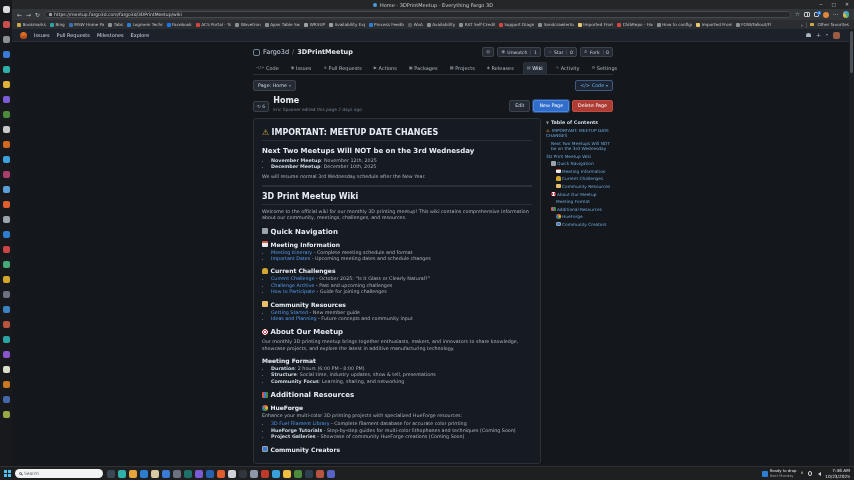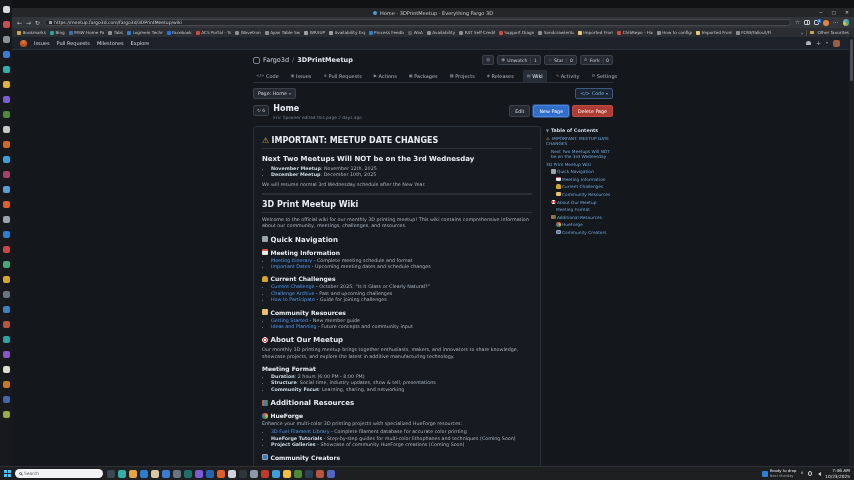--- a/index.html
+++ b/index.html
@@ -6,21 +6,21 @@
   *{box-sizing:border-box;}
   .screen{position:relative;width:854px;height:480px;background:#101214;overflow:hidden;
           font-family:"DejaVu Sans","Liberation Sans",sans-serif;}
 
   
   .dock{position:absolute;left:0;top:0;width:12px;height:466px;background:#17191c;
         display:flex;flex-direction:column;align-items:center;padding-top:2px;}
   .dock-icon{width:7px;height:7px;border-radius:2px;margin:4px 0;flex:0 0 auto;}
 
   
-  .browser{position:absolute;left:12px;top:8px;right:0;height:466px;display:flex;flex-direction:column;}
+  .browser{position:absolute;left:12px;top:0;right:0;height:466px;display:flex;flex-direction:column;}
   .titlebar{height:9px;background:#242628;position:relative;display:flex;align-items:center;justify-content:center;gap:3px;flex:0 0 auto;}
   .favicon{width:4px;height:4px;border-radius:50%;background:#4a9eda;}
   .tb-title{font-size:5px;color:#c8cacc;white-space:nowrap;}
   .win-controls{position:absolute;right:5px;top:0;height:100%;display:flex;align-items:center;gap:9px;font-size:4.8px;color:#c8cacc;}
   .toolbar{height:11px;background:#323539;display:flex;align-items:center;padding:0 5px;gap:4px;flex:0 0 auto;}
   .nav-ic{font-size:6px;color:#bdc1c6;line-height:1;}
   .addressbar{flex:1;height:7.5px;background:#26282b;border:1px solid #47494c;border-radius:4px;
               display:flex;align-items:center;padding:0 4px;gap:2px;min-width:0;}
   .lock{width:3px;height:3.5px;background:#9aa0a6;border-radius:0.5px;flex:0 0 auto;}
   .url{font-size:4.5px;color:#cfd2d6;white-space:nowrap;overflow:hidden;}
@@ -72,21 +72,21 @@
   .rtab-ic{font-size:4.2px;color:#8b949e;line-height:1;}
   .rtab.active{background:#262d37;border:1px solid #2a3139;border-bottom:none;border-radius:2px 2px 0 0;color:#e6edf3;}
   .rtab-settings{margin-left:auto;}
 
   .wiki-controls{display:flex;align-items:center;margin-top:5px;}
   .pg-btn{display:inline-flex;align-items:center;gap:2px;background:#262b33;border:1px solid #3a424c;
           border-radius:2px;padding:2px 4px;font-size:4.8px;color:#cdd9e5;}
   .code-btn{margin-left:auto;display:inline-flex;align-items:center;gap:2px;border:1px solid #3d5b85;
             background:#1c2531;color:#6cb1f0;padding:2px 4px;font-size:4.8px;border-radius:2px;}
 
-  .wiki-title-row{display:flex;align-items:flex-start;margin-top:6px;}
+  .wiki-title-row{display:flex;align-items:flex-end;margin-top:6px;}
   .rev-btn{display:inline-flex;align-items:center;gap:1.5px;border:1px solid #3a424c;border-radius:2px;
            padding:2px 3px;font-size:4.6px;color:#adbac7;background:#20252c;margin-right:4px;}
   .wt-block{display:flex;flex-direction:column;gap:1px;}
   .wiki-title{font-size:8px;font-weight:bold;color:#e6edf3;line-height:1.1;}
   .wiki-subtitle{font-size:4.3px;color:#768390;}
   .title-actions{margin-left:auto;display:flex;gap:3px;align-items:center;}
   .action-btn{border-radius:2px;padding:2.5px 5px;font-size:4.8px;white-space:nowrap;}
   .btn-edit{background:#262b33;border:1px solid #3a424c;color:#cdd9e5;}
   .btn-new{background:#316dca;border:1px solid #4a86df;color:#fff;box-shadow:0 0 0 1px rgba(74,134,223,0.45);}
   .btn-del{background:#ad3c34;border:1px solid #c04b42;color:#fff;}

